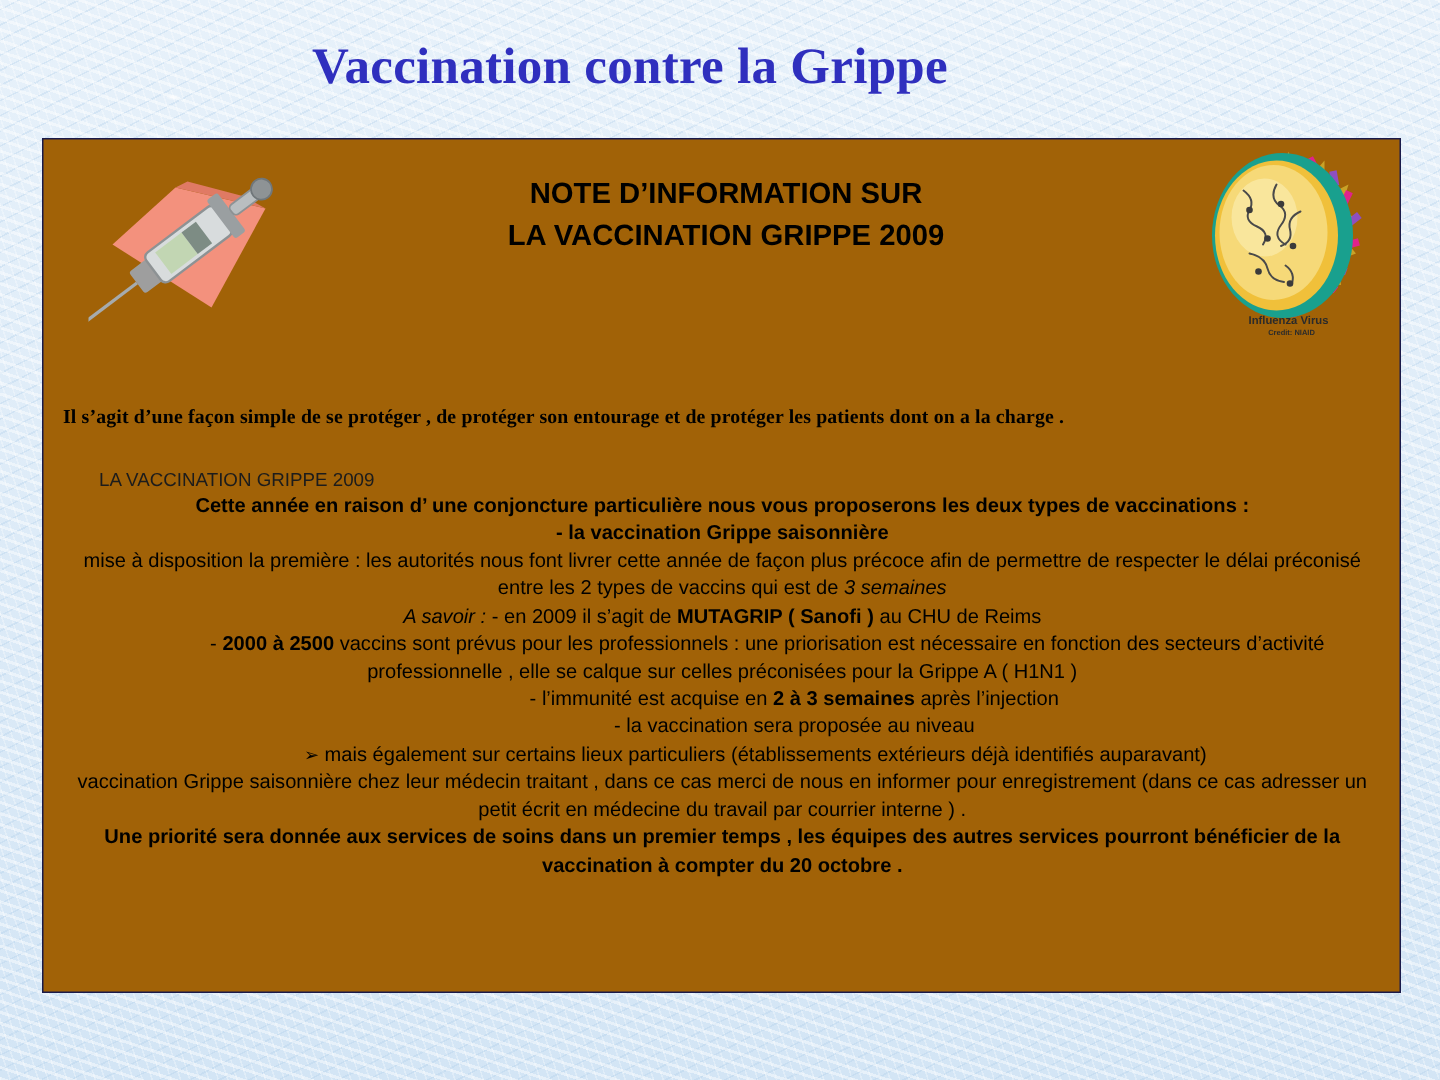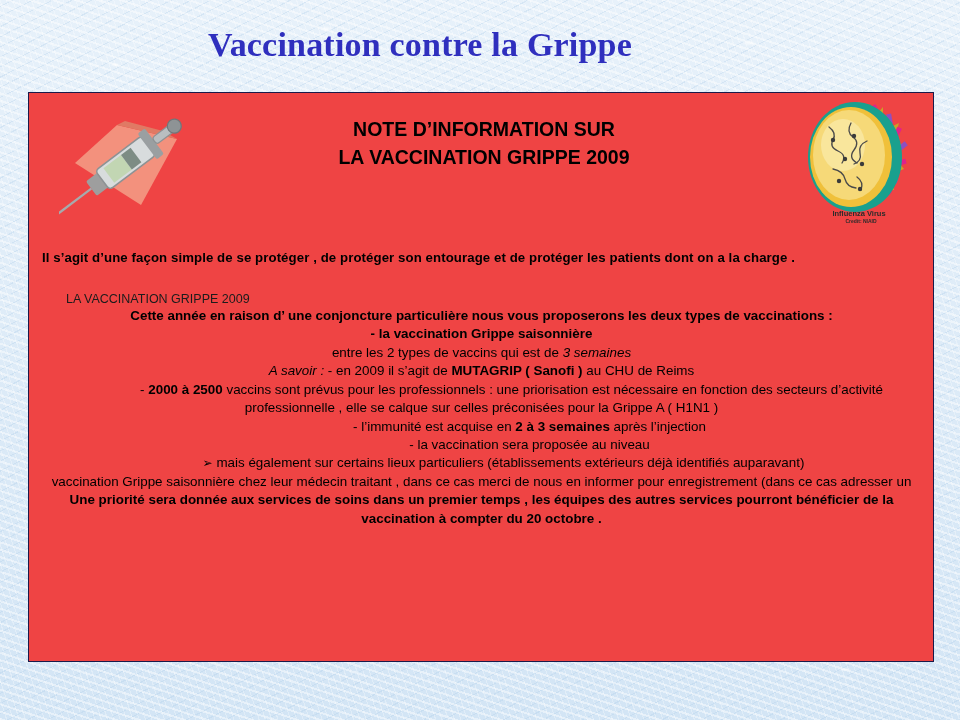--- a/index.html
+++ b/index.html
@@ -52,21 +52,21 @@
     white-space: nowrap;
   }
 
   
   #content-frame {
     position: absolute;
     left: 28px;
     top: 92px;
     width: 906px;
     height: 570px;
-    background: #ef4444;
+    background: #a16207;
     border: 1px solid #1a1a4a;
     box-sizing: border-box;
     overflow: hidden;
   }
 
   
   #header-row {
     position: relative;
     height: 128px;
   }
@@ -106,24 +106,24 @@
   }
 
   
   #body-text {
     position: relative;
     padding: 0 12px 0 13px;
     color: #000;
   }
 
   .intro-line {
-    font-family: Liberation Sans, sans-serif;
+    font-family: Liberation Serif, serif;
     font-weight: bold;
     font-size: 13.2px;
-    margin-top: 29px;
+    margin-top: 49px;
     letter-spacing: .1px;
   }
 
   .small-subtitle {
     font-size: 12.5px;
     color: #1c1c1c;
     margin-top: 27px;
     padding-left: 24px;
   }
 
@@ -232,34 +232,36 @@
   <div id="body-text">
 
     <div class="intro-line">Il s’agit d’une  façon simple de se protéger , de protéger son entourage et de protéger les patients dont on a la charge .</div>
 
     <div class="small-subtitle">LA VACCINATION  GRIPPE  2009</div>
 
     <div class="para bold">Cette année en raison d’ une conjoncture particulière nous vous proposerons les deux types de vaccinations :</div>
 
     <div class="para bold space-above">-  la vaccination Grippe saisonnière</div>
 
+    <div class="para space-above">mise à disposition la première : les autorités nous font livrer cette année de façon plus précoce afin de permettre de respecter le délai préconisé</div>
     <div class="para"><span>entre les 2 types de  vaccins qui est de </span><span class="bi">3 semaines</span></div>
 
     <div class="para space-above"><i class="i">A savoir :</i><span>  - en 2009 il s’agit de </span><b class="b">MUTAGRIP ( Sanofi )</b><span> au CHU de Reims</span></div>
 
     <div class="para indent-1"><span>- </span><b class="b">2000  à  2500</b><span> vaccins sont prévus pour les professionnels : une priorisation est nécessaire en fonction des secteurs d’activité</span></div>
 
     <div class="para">professionnelle , elle se calque sur celles  préconisées pour la Grippe A ( H1N1 )</div>
 
     <div class="para indent-2"><span>- l’immunité est acquise en </span><b class="b">2 à 3 semaines</b><span> après l’injection</span></div>
 
     <div class="para indent-2">- la vaccination sera proposée au niveau</div>
 
 
     <div class="para indent-3"><span class="arrow-glyph">➢</span> <span>mais également sur certains lieux particuliers (établissements extérieurs déjà identifiés auparavant)</span></div>
 
     <div class="para">vaccination Grippe saisonnière  chez leur médecin traitant , dans ce cas merci de nous en informer pour enregistrement (dans ce cas adresser un</div>
+    <div class="para">petit écrit en médecine du travail par courrier interne ) .</div>
 
     <div class="para bold">Une priorité sera donnée aux services de soins dans un premier temps , les équipes des autres services  pourront bénéficier de la</div>
     <div class="para bold">vaccination à compter du  20 octobre .</div>
 
   </div>
 </div>
 
 </body></html>

